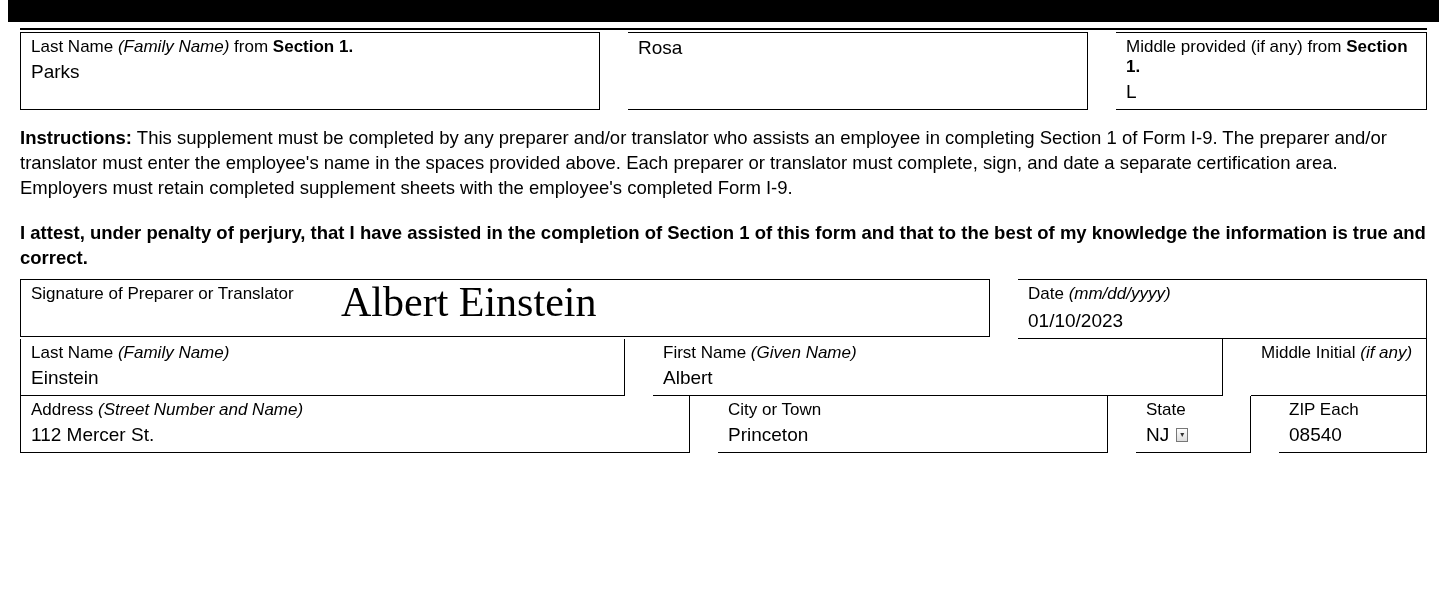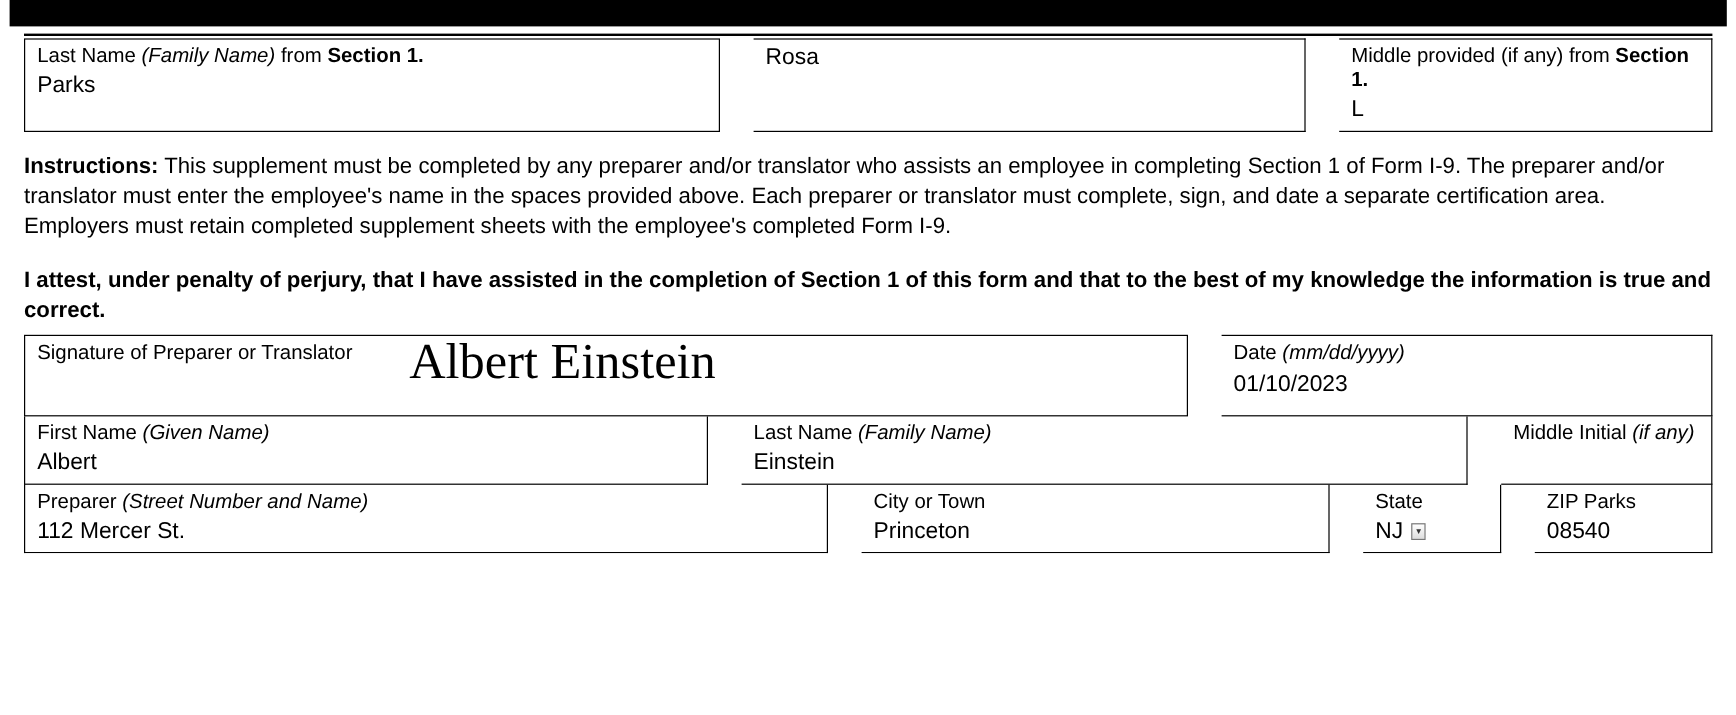--- a/index.html
+++ b/index.html
@@ -88,70 +88,70 @@
     </div>
   </div>
 
   <div class="instructions">
     <span class="bold">Instructions:</span><span>  This supplement must be completed by any preparer and/or translator who assists an employee in completing Section 1 of Form I-9. The preparer and/or translator must enter the employee's name in the spaces provided above.  Each preparer or translator must complete, sign, and date a separate certification area.  Employers must retain completed supplement sheets with the employee's completed Form I-9.</span>
   </div>
 
   <div class="attest">I attest, under penalty of perjury, that I have assisted in the completion of Section 1 of this form and that to the best of my knowledge the information is true and correct.</div>
 
   <div class="row">
-    <div class="cell sig-cell" style="flex:0 0 970px; height:68px">
+    <div class="cell sig-cell" style="flex:0 0 970px; height:58px">
       <div class="label">Signature of Preparer or Translator</div>
       <div class="signature">Albert Einstein</div>
     </div>
     <div class="cell" style="flex:1">
       <div class="label">
         <span>Date </span><span class="ital">(mm/dd/yyyy)</span>
       </div>
       <div class="value" style="margin-top:6px">01/10/2023</div>
     </div>
   </div>
 
   <div class="row">
+    <div class="cell" style="flex:0 0 605px">
+      <div class="label">
+        <span>Last Name </span><span class="ital">(Family Name)</span>
+      </div>
+      <div class="value">Einstein</div>
+    </div>
     <div class="cell" style="flex:0 0 570px">
       <div class="label">
         <span>First Name </span><span class="ital">(Given Name)</span>
       </div>
       <div class="value">Albert</div>
-    </div>
-    <div class="cell" style="flex:0 0 605px">
-      <div class="label">
-        <span>Last Name </span><span class="ital">(Family Name)</span>
-      </div>
-      <div class="value">Einstein</div>
     </div>
     <div class="cell" style="flex:1">
       <div class="label">
         <span>Middle Initial </span><span class="ital">(if any)</span>
       </div>
       <div class="value"></div>
     </div>
   </div>
 
   <div class="row">
     <div class="cell" style="flex:0 0 670px">
       <div class="label">
-        <span>Preparer </span><span class="ital">(Street Number and Name)</span>
+        <span>Address </span><span class="ital">(Street Number and Name)</span>
       </div>
       <div class="value">112 Mercer St.</div>
     </div>
     <div class="cell" style="flex:0 0 390px">
       <div class="label">City or Town</div>
       <div class="value">Princeton</div>
     </div>
     <div class="cell" style="flex:0 0 115px">
       <div class="label">State</div>
       <div class="sel-wrap">
         <span class="value">NJ</span>&nbsp;&nbsp;&nbsp;&nbsp;
         <span class="sel-caret">▾</span>
       </div>
     </div>
     <div class="cell" style="flex:1">
-      <div class="label">ZIP Parks</div>
+      <div class="label">ZIP Each</div>
       <div class="value">08540</div>
     </div>
   </div>
 
 </div>
 
 </body></html>

